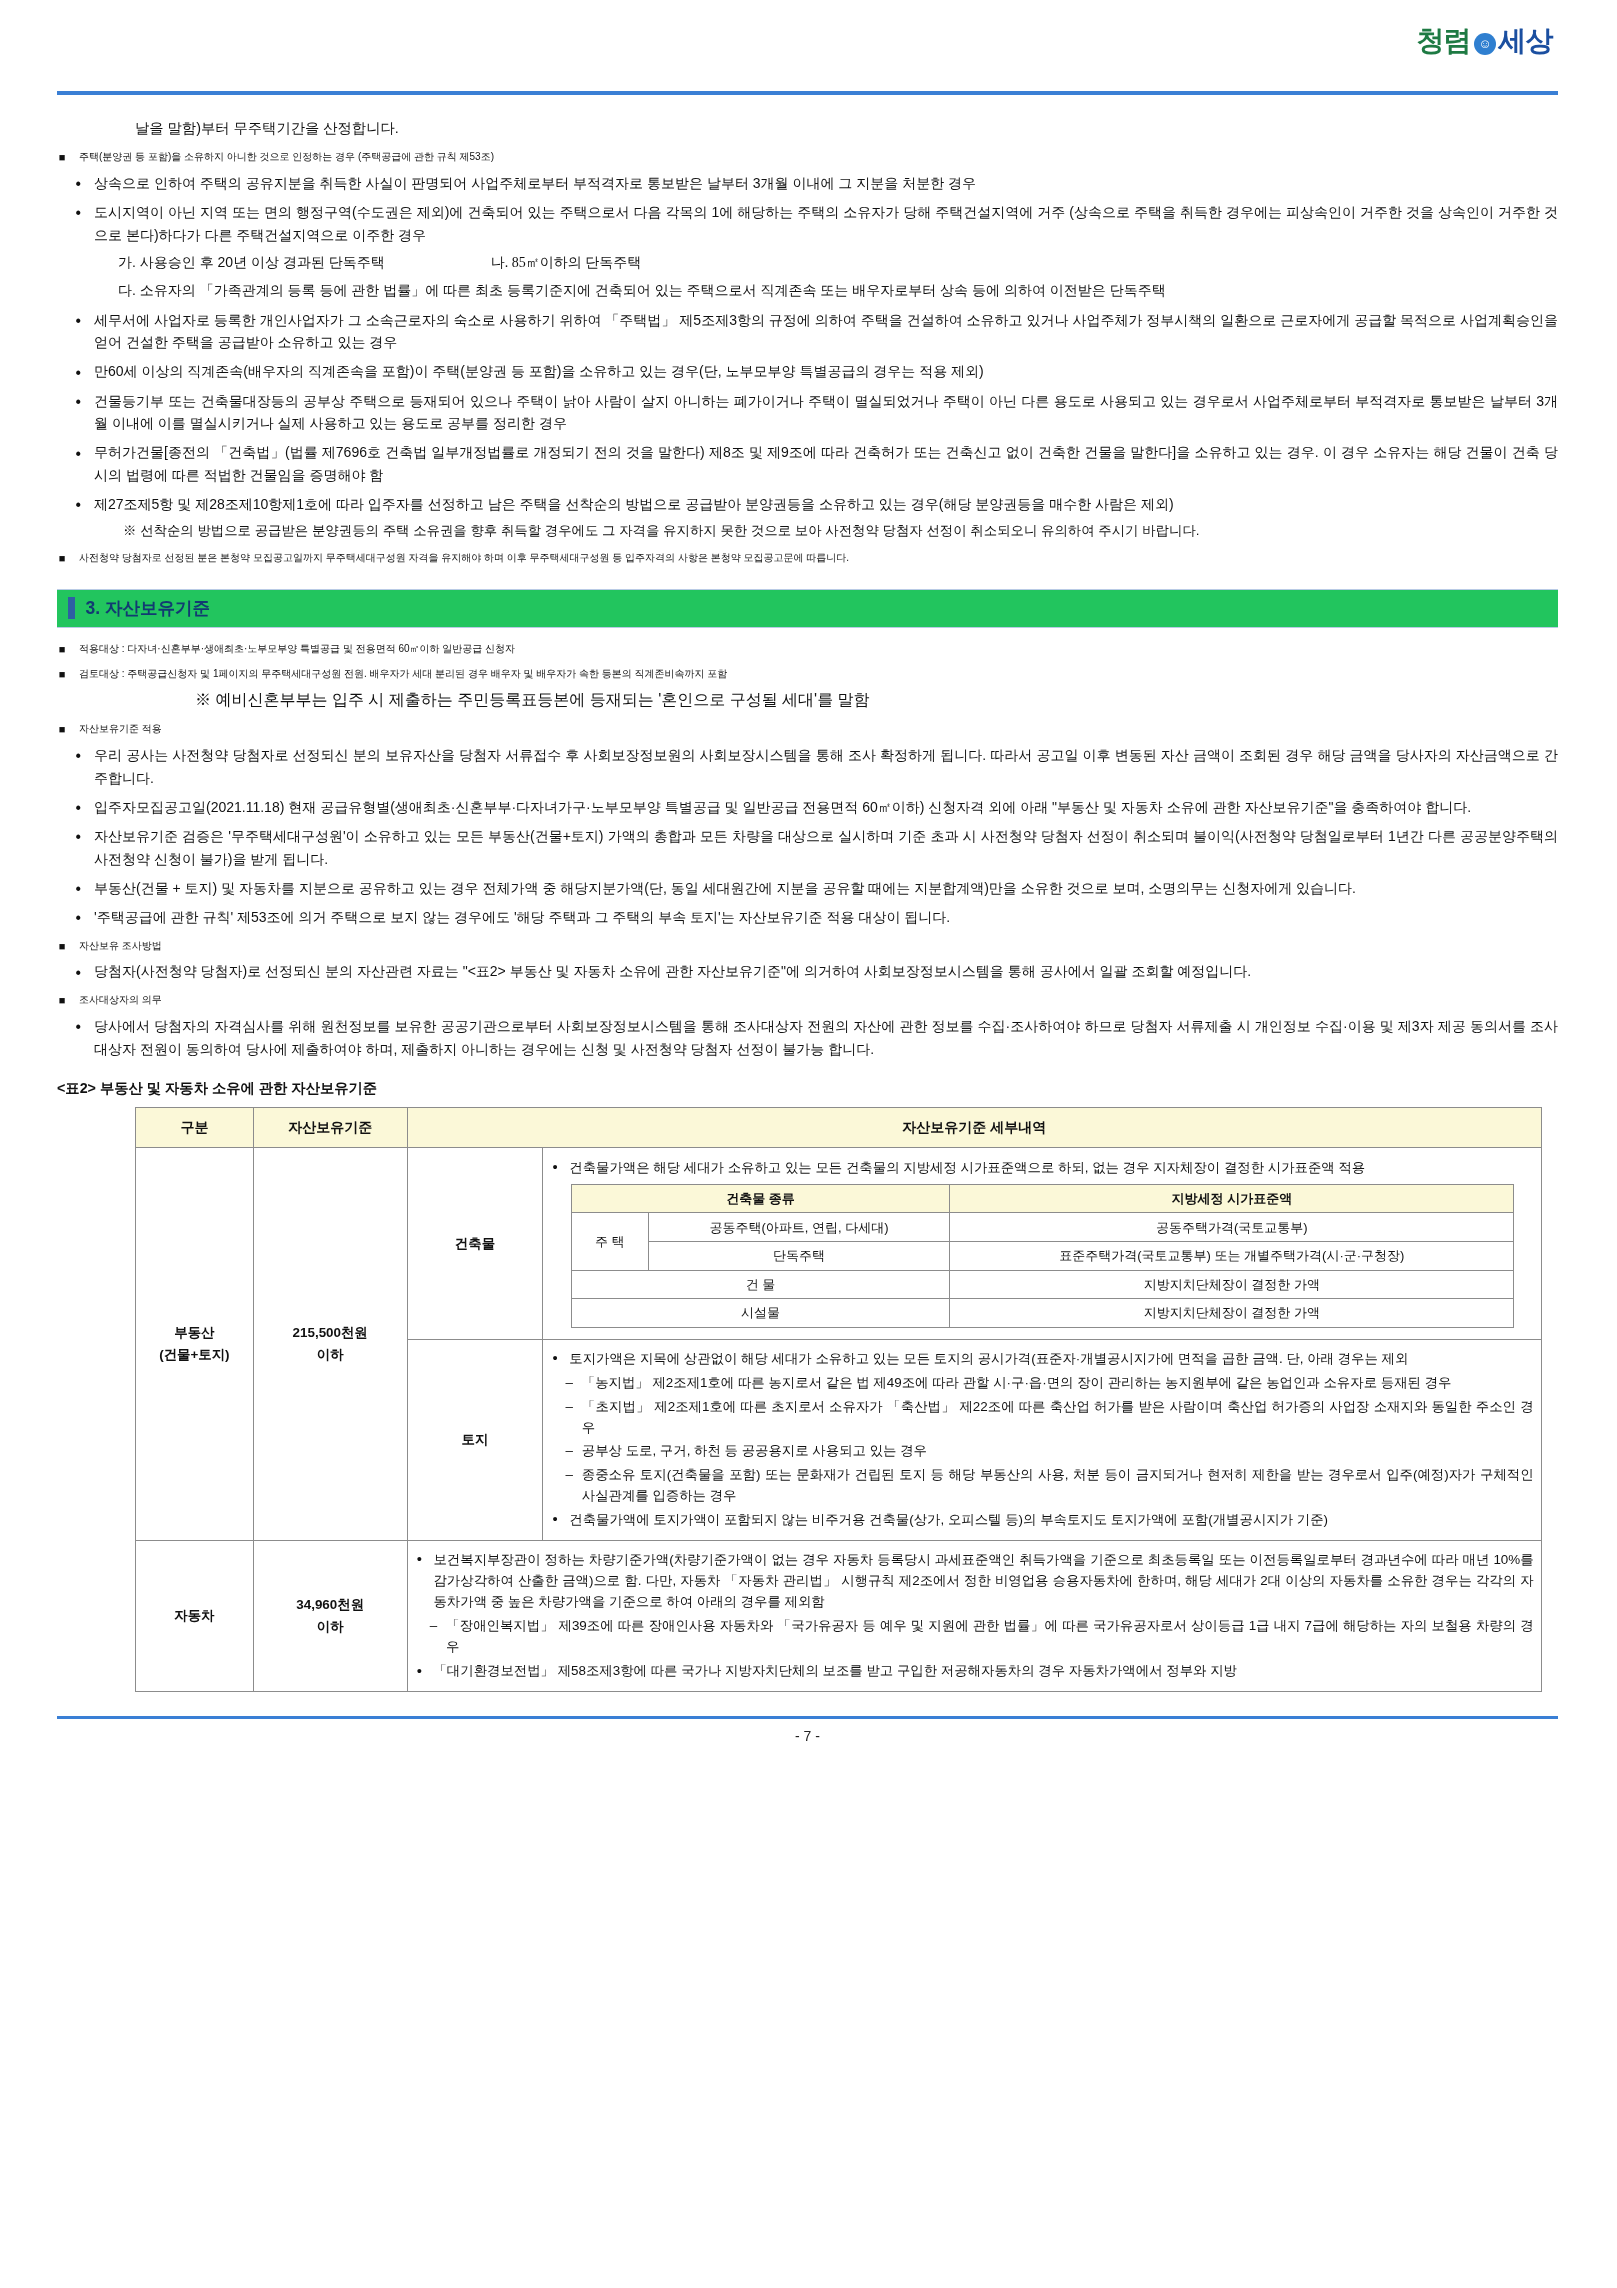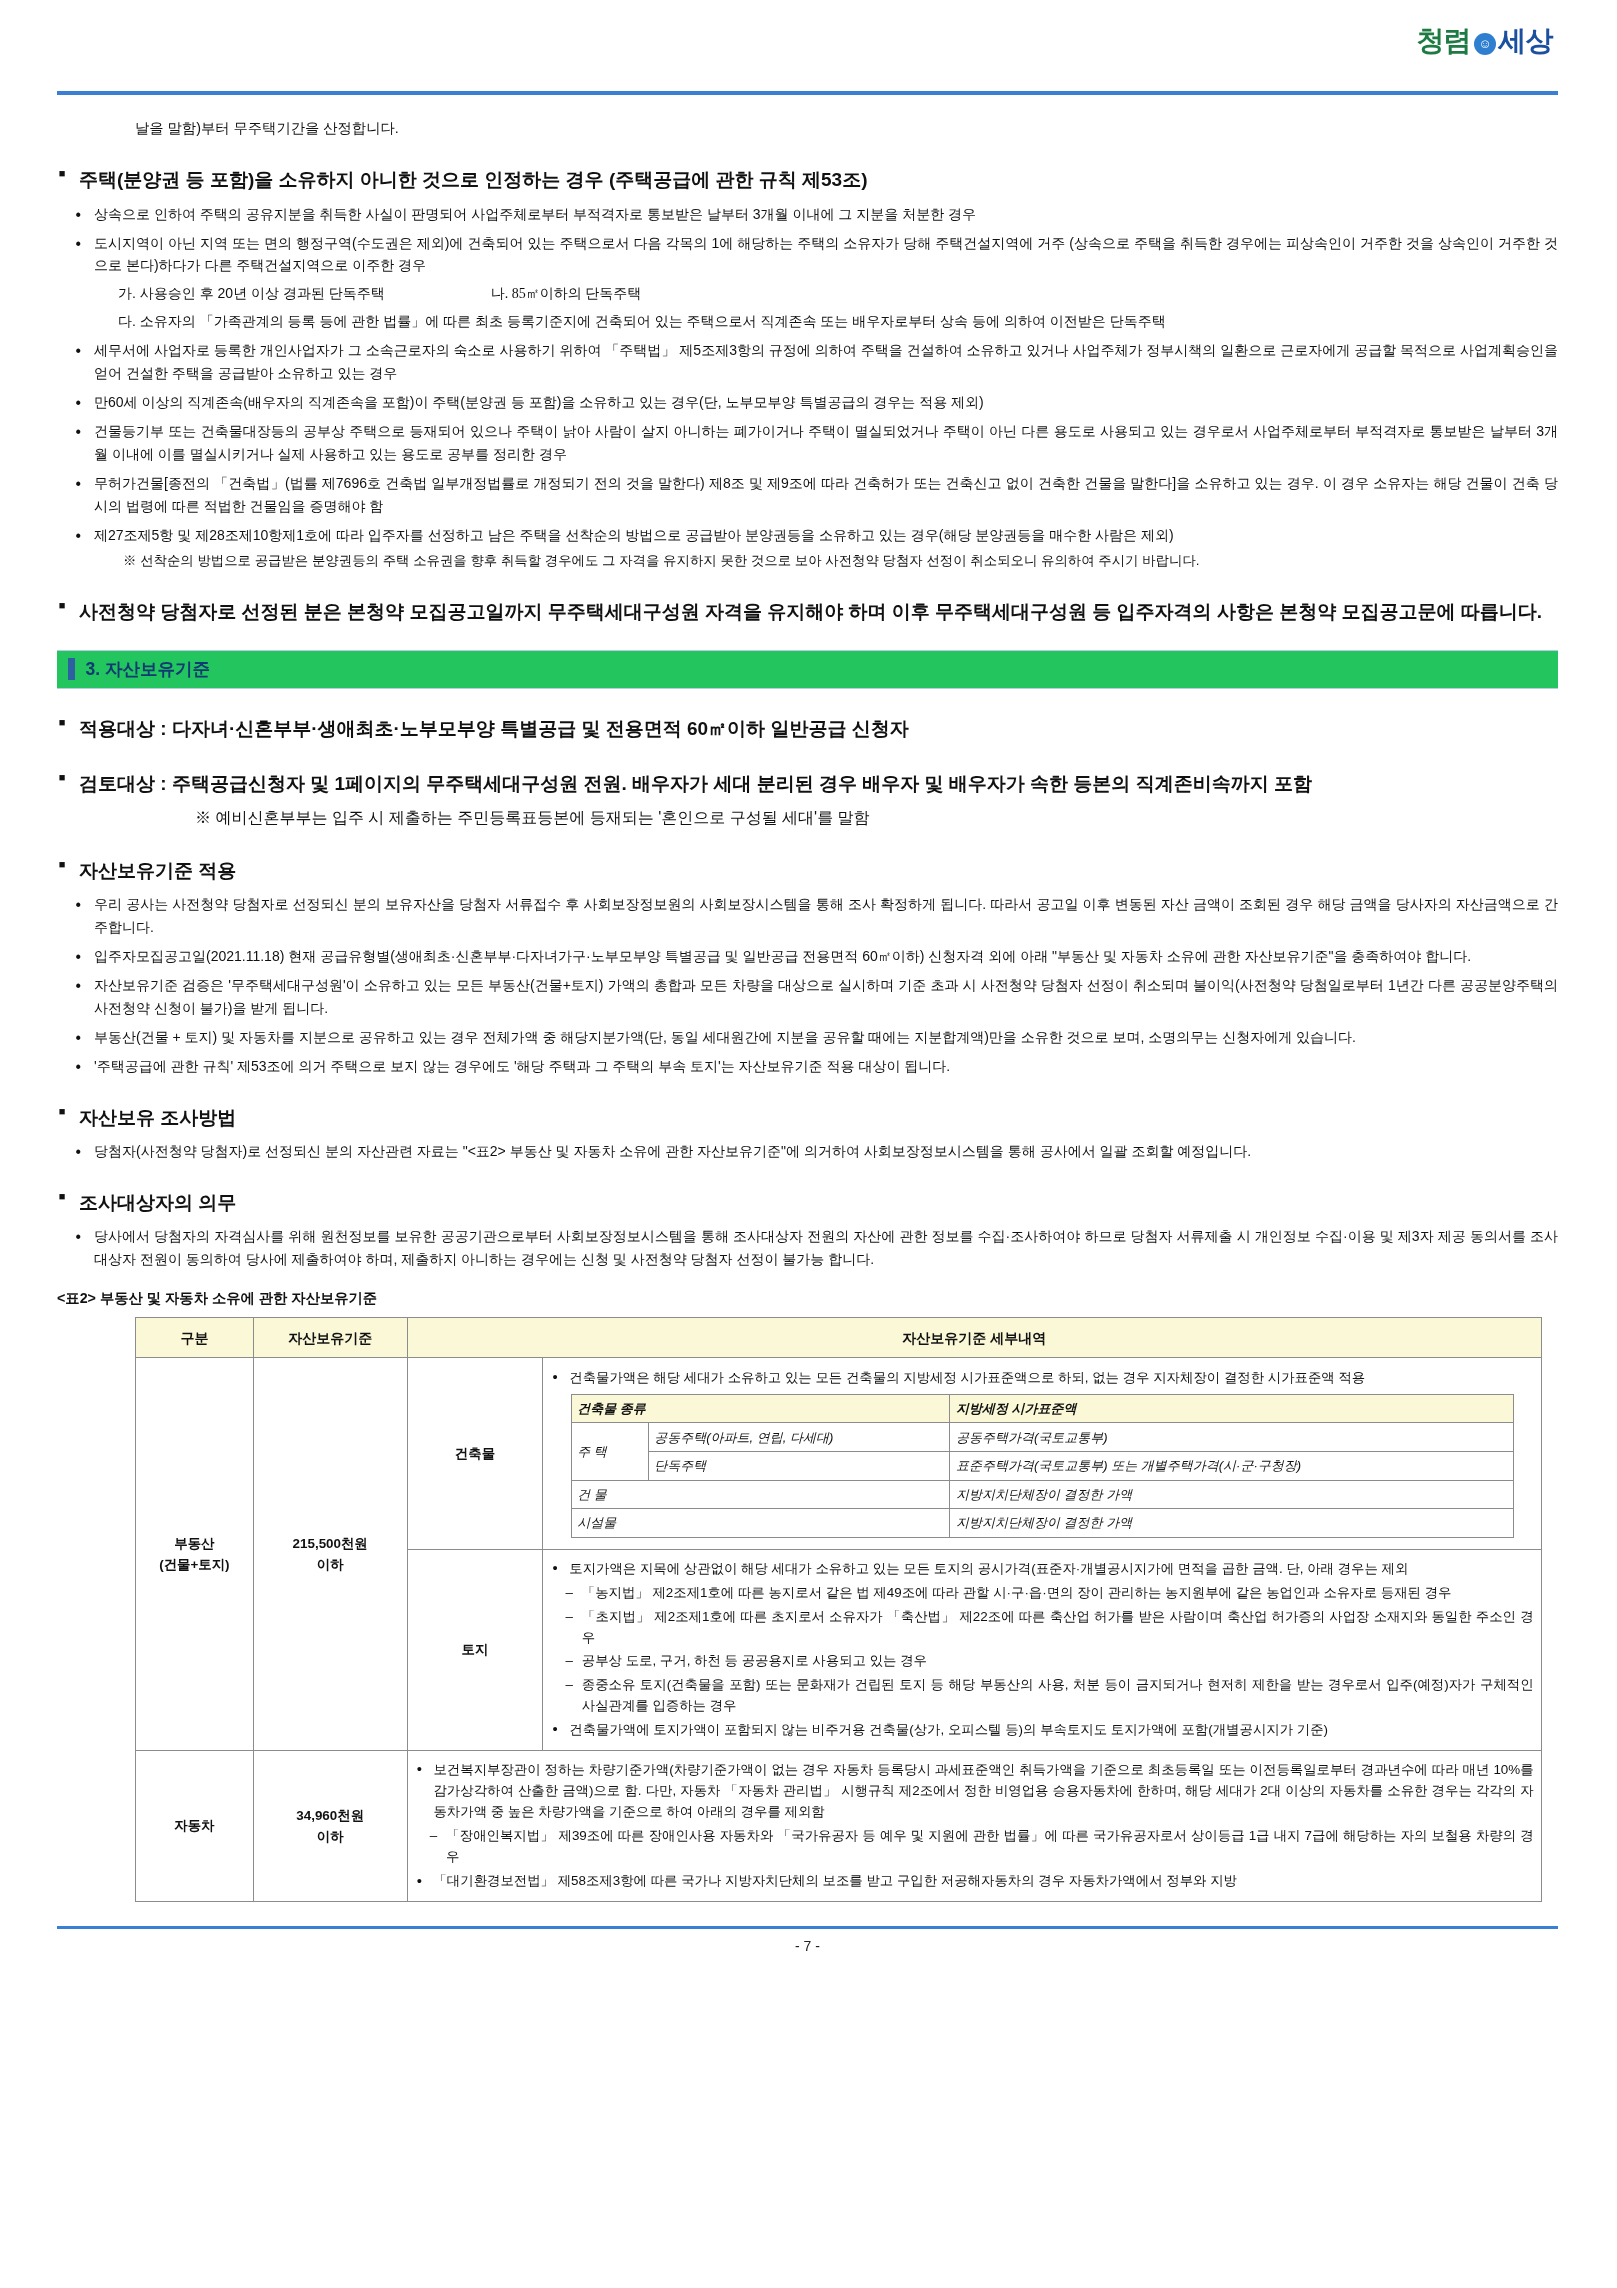--- a/index.html
+++ b/index.html
@@ -52,23 +52,23 @@
   }
   
   .content{
     padding-top:20px;
     font-size:14.3px;
     line-height:1.62;
   }
   .lvl0{ 
     position:relative;
     padding-left:22px;
-    margin-top:25px;
-    font-weight:bold;
-    font-size:19px;
+    margin-top:9px;
+    font-weight:normal;
+    font-size:10px;
   }
   .lvl0:before{
     content:"■";
     position:absolute;
     left:1.8px;top:0;
     font-size:11px;
     color:#111;
   }
   .lvl1{ 
     position:relative;
@@ -177,22 +177,22 @@
   
   table.inner{
     border-collapse:collapse;
     width:96%;
     margin:5.5px 0 5.5px 20px;
     font-size:13px;
   }
   table.inner td{
     border:0.9px solid #8c8c8c;
     padding:2.8px 5.5px;
+    text-align:center;
     height:22px;
-    font-style:italic;
   }
   table.inner td.head{background:#fbf8d8;font-weight:bold;}
   table.inner td.lbl{width:65px;}
   
   .footer-rule{
     margin-top:24px;
     height:2.8px;
     background:#3a7fd5;
   }
   .pageno{

